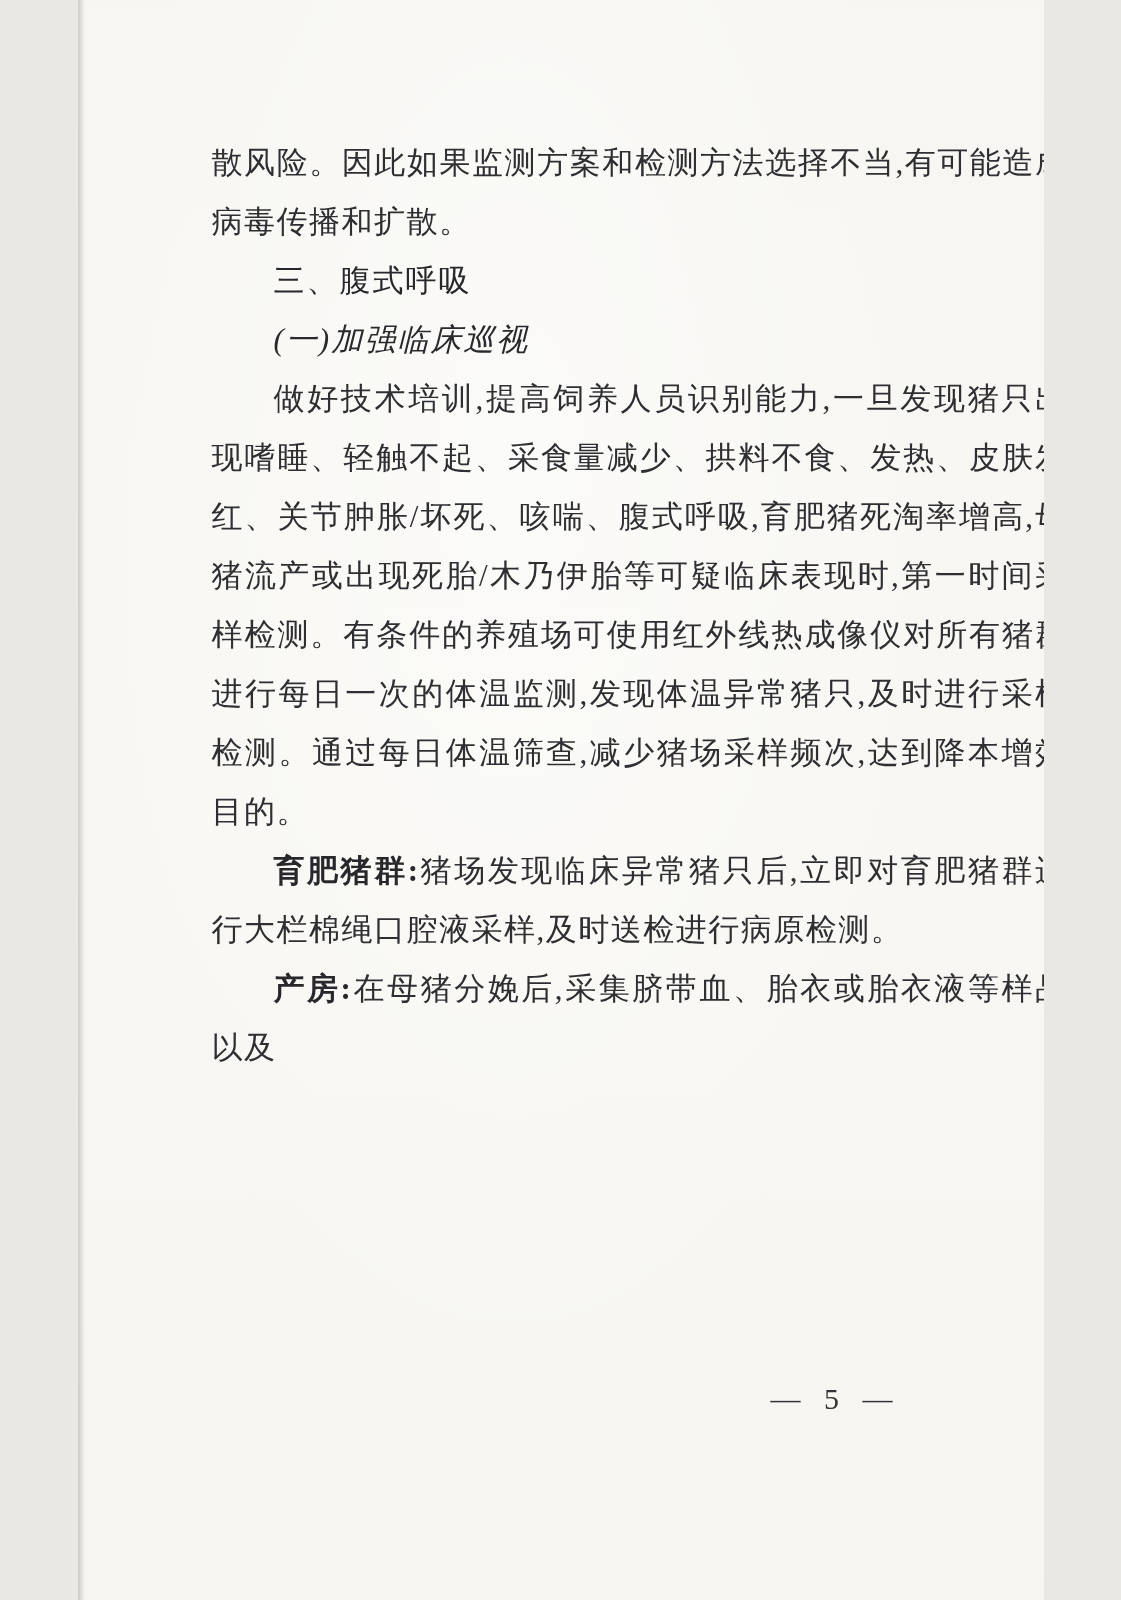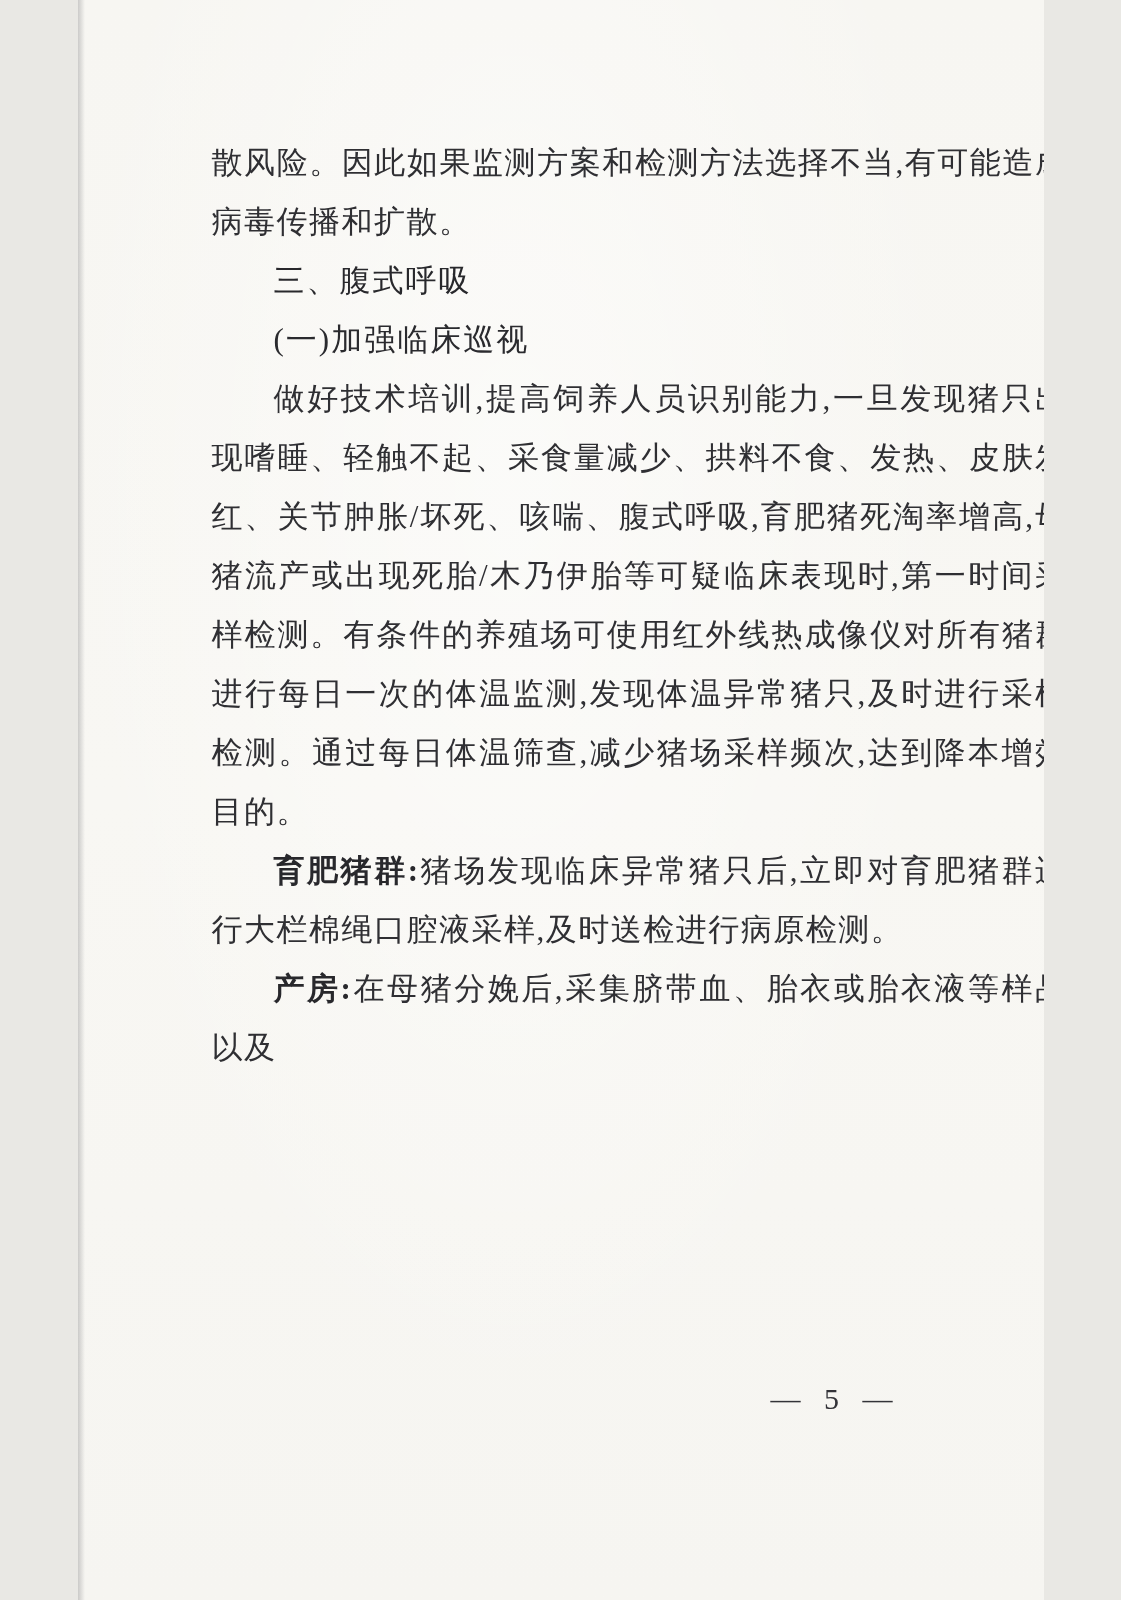--- a/index.html
+++ b/index.html
@@ -53,20 +53,21 @@
     font-weight: 700;
     text-indent: 2em;
     color: #28282c;
     letter-spacing: 2px;
   }
   .heading-2 {
     font-weight: 700;
     text-indent: 2em;
     color: #2a2a2e;
     letter-spacing: 2px;
+    font-style: italic;
   }
   .lead-bold { font-weight: 700; color: #28282c; }
   .page-number {
     position: absolute;
     top: 1382px;
     right: 143px;
     font-size: 30px;
     letter-spacing: 8px;
     color: #333338;
     font-family: "Liberation Serif", "DejaVu Serif", serif;

